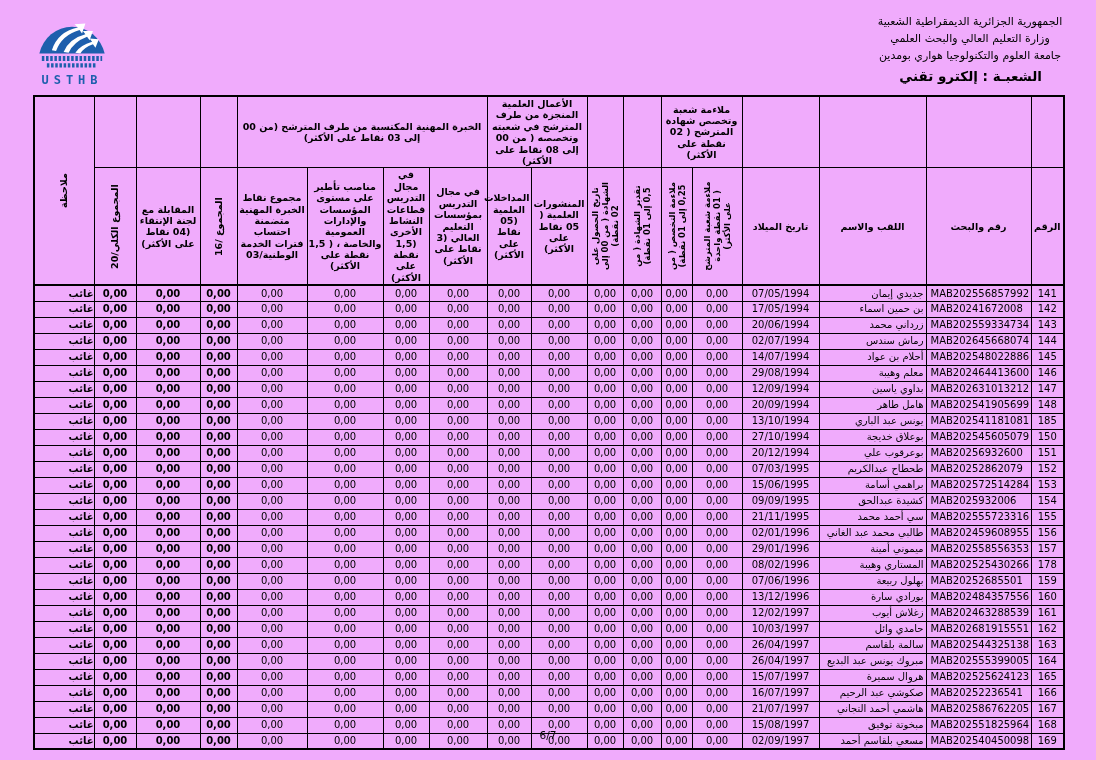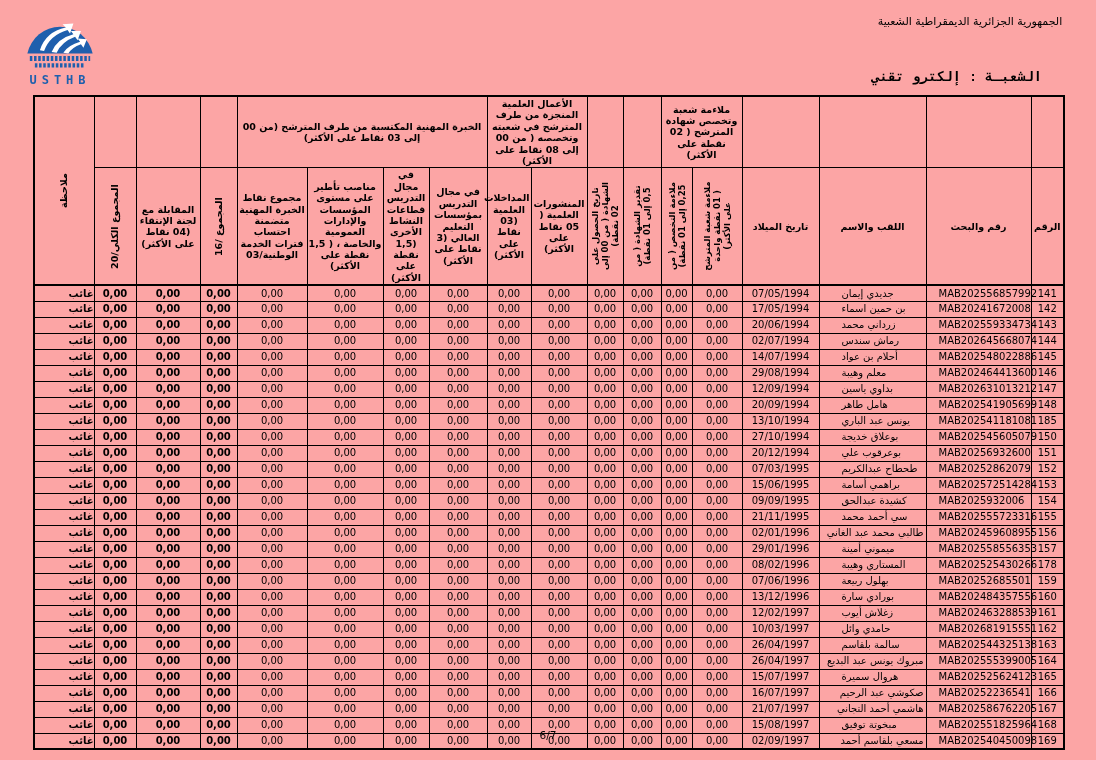--- a/index.html
+++ b/index.html
@@ -1,58 +1,60 @@
 <!DOCTYPE html>
 <html lang="ar" dir="rtl"><head>
 <meta charset="utf-8">
 <style>
   html,body{margin:0;padding:0;background:#ffffff;}
-  .page{position:relative;width:1096px;height:760px;background:#fca5a5;overflow:hidden;
+  .page{position:relative;width:1096px;height:760px;background:#f0abfc;overflow:hidden;
         font-family:"DejaVu Sans","Liberation Sans",sans-serif;color:#000;direction:rtl;}
   
   .letterhead{position:absolute;top:13px;right:2px;width:248px;text-align:center;
               font-size:11px;line-height:1.55;}
-  .branch{position:absolute;top:68px;right:54px;font-size:13.5px;font-weight:bold;font-family:Liberation Mono, monospace;}
+  .branch{position:absolute;top:68px;right:54px;font-size:13.5px;font-weight:bold;}
   
-  .logo{position:absolute;top:10px;left:8px;width:104px;height:88px;text-align:center;direction:ltr;}
+  .logo{position:absolute;top:10px;left:20px;width:104px;height:88px;text-align:center;direction:ltr;}
   .logo svg{display:block;margin:0 auto;}
   .logo-acronym{font-size:12px;font-weight:bold;color:#1e5fad;letter-spacing:5px;margin-top:1px;
                 font-family:"DejaVu Sans Mono","Liberation Mono",monospace;}
   
   table.results{position:absolute;top:95px;left:33px;width:1030px;border-collapse:collapse;
                 table-layout:fixed;direction:rtl;border-radius:26px;}
   table.results{border:2px solid #000;}
   .results th,.results td{border:1px solid #000;padding:0;overflow:visible;}
   .results thead th{font-weight:bold;font-size:9.5px;line-height:1.2;text-align:center;vertical-align:middle;padding:1px;}
   .results thead tr.grp-row{height:65px;}
   .results thead tr.sub-row{height:94px;}
   .results thead{border-bottom:2px solid #000;}
   .results tbody tr{height:16px;}
   .results tbody td{font-size:10px;line-height:1;text-align:center;vertical-align:middle;white-space:nowrap;}
-  .results tbody td.name{text-align:left;padding-right:2px;font-size:10px;padding-left:22px;}
-  .results tbody td.reg{direction:ltr;text-align:left;padding-left:12px;font-size:10px;}
+  .results tbody td.name{text-align:right;padding-right:2px;font-size:10px;padding-left:22px;}
+  .results tbody td.reg{direction:ltr;text-align:left;padding-left:4px;font-size:10px;}
   .results tbody td.bold{font-weight:bold;}
   .results tbody td.note{font-weight:bold;padding-left:44px;}
   
   .vwrap{display:flex;align-items:center;justify-content:center;height:92px;}
   .vwrap.tall{height:158px;}
   .vtext{display:block;width:90px;flex-shrink:0;transform:rotate(-90deg);
          font-size:8.5px;font-weight:bold;line-height:1.18;text-align:center;direction:rtl;white-space:normal;}
   .vtext.one{white-space:nowrap;font-size:9.5px;}
   .vwrap.tall .vtext{width:150px;}
   
   .pagenum{position:absolute;top:729px;left:50%;transform:translateX(-50%);font-size:10.5px;direction:ltr;}
 </style>
 </head>
 <body>
 
 <div class="page">
 
   <div class="letterhead">
     <div>الجمهورية الجزائرية الديمقراطية الشعبية</div>
+    <div>وزارة التعليم العالي والبحث العلمي</div>
+    <div>جامعة العلوم والتكنولوجيا هواري بومدين</div>
   </div>
 
   <div class="logo">
     <svg width="84" height="62" viewBox="0 0 100 74">
       <path d="M11 52 A 40 41 0 0 1 89 52 Z" fill="#1e5fad"></path>
       <path d="M26 48 Q 33 26 57 21 L 53 17 L 66 16 L 62 28 L 59 24 Q 38 30 31 49 Z" fill="#ffffff"></path>
       <path d="M40 50 Q 47 34 66 29 L 63 25 L 75 25 L 71 36 L 68 32 Q 52 38 46 51 Z" fill="#ffffff"></path>
       <path d="M54 51 Q 60 42 74 38 L 71 34 L 82 35 L 78 45 L 75 41 Q 64 45 60 52 Z" fill="#ffffff"></path>
       <line x1="14" y1="58" x2="86" y2="58" stroke="#1e5fad" stroke-width="6" stroke-dasharray="3 2"></line>
       <line x1="20" y1="66" x2="80" y2="66" stroke="#1e5fad" stroke-width="5" stroke-dasharray="3 2"></line>
@@ -122,21 +124,21 @@
           <div class="vwrap">
               <span class="vtext">تقدير الشهادة ( من 0,5 إلى 01 نقطة)</span>
             </div>
         </th>
         <th>
           <div class="vwrap">
               <span class="vtext">تاريخ الحصول على الشهادة ( من 00 إلى 02 نقطة)</span>
             </div>
         </th>
         <th>المنشورات العلمية ( 05 نقاط على الأكثر)</th>
-        <th>المداخلات العلمية (03 نقاط على الأكثر)</th>
+        <th>المداخلات العلمية (05 نقاط على الأكثر)</th>
         <th>في مجال التدريس بمؤسسات التعليم العالي (3 نقاط على الأكثر)</th>
         <th>في مجال التدريس قطاعات النشاط الأخرى (1,5 نقطة على الأكثر)</th>
         <th>مناصب تأطير على مستوى المؤسسات والإدارات العمومية والخاصة ، ( 1,5 نقطة على الأكثر)</th>
         <th>مجموع نقاط الخبرة المهنية متضمنة احتساب فترات الخدمة الوطنية/03</th>
         <th>
           <div class="vwrap">
               <span class="vtext one">المجموع /16</span>
             </div>
         </th>
         <th>المقابلة مع لجنة الإنتقاء (04 نقاط على الأكثر)</th>

